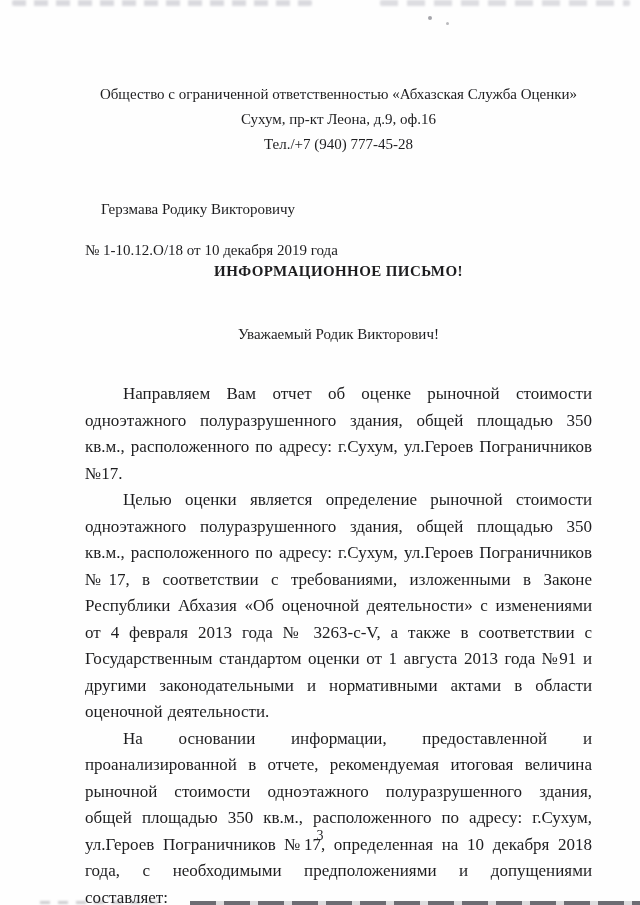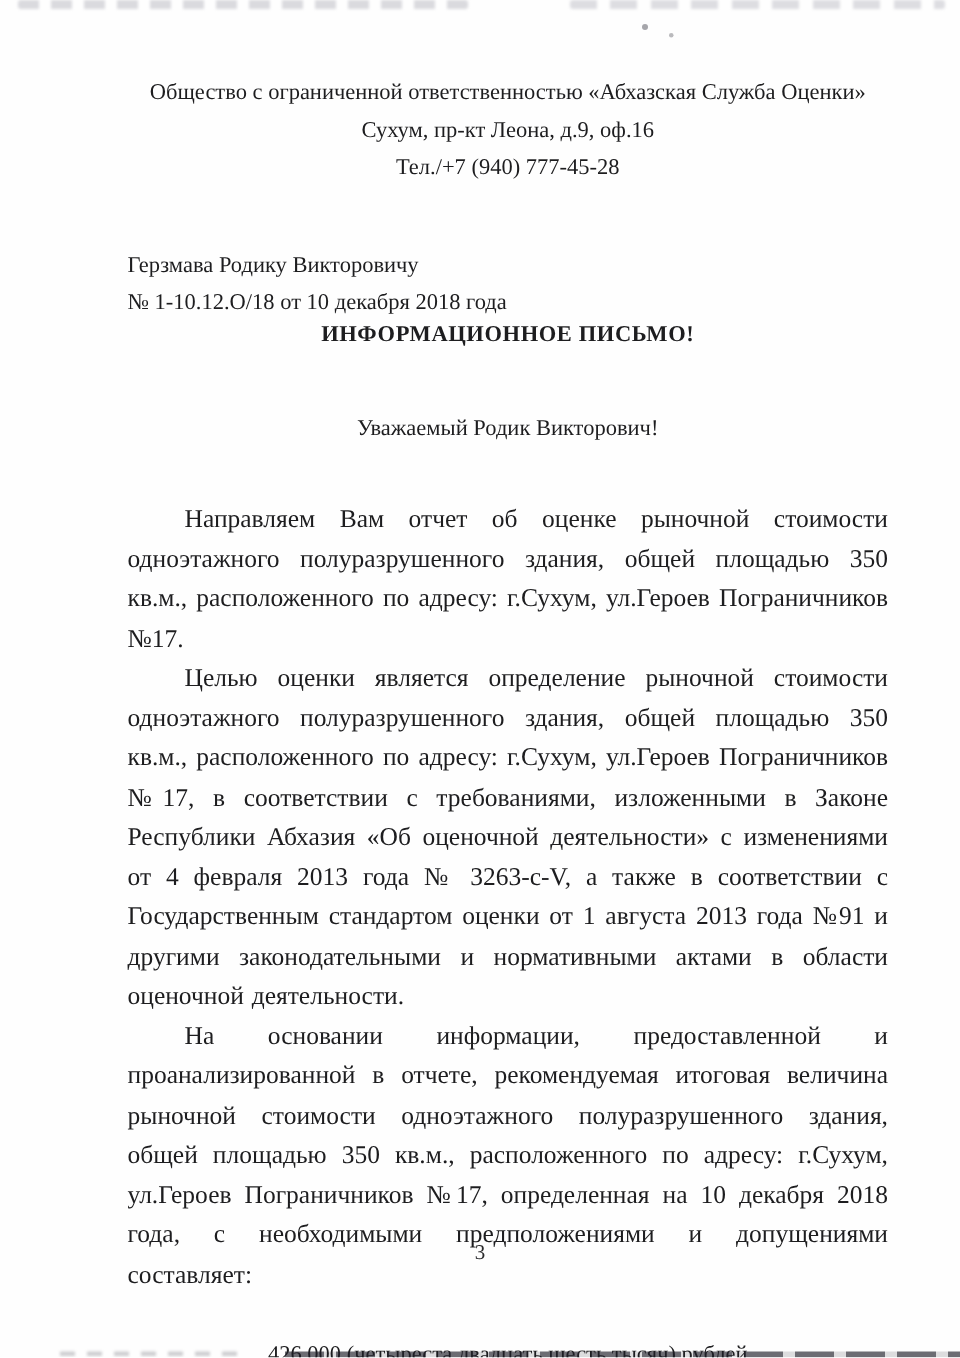--- a/index.html
+++ b/index.html
@@ -19,20 +19,21 @@
   }
   .content {
     position: relative;
     box-sizing: border-box;
     padding: 50px 48px 0 85px;
   }
   .doc-header {
     text-align: center;
     font-size: 15px;
     line-height: 25px;
+    margin-top: 32px;
   }
   .doc-header .line { margin: 0; }
   .recipient-block {
     margin-top: 40px;
     font-size: 15px;
     line-height: 25px;
     text-align: left;
   }
   .doc-title {
     text-align: center;
@@ -126,22 +127,22 @@
 
   <div class="content">
 
     <div class="doc-header">
       <p class="line">Общество с ограниченной ответственностью «Абхазская Служба Оценки»</p>
       <p class="line">Сухум, пр-кт Леона, д.9, оф.16</p>
       <p class="line">Тел./+7 (940) 777-45-28</p>
     </div>
 
     <div class="recipient-block">
-      <p class="line" style="margin:0">Герзмава Родику Викторовичу</p>
-      <p class="line" style="margin:0">№ 1-10.12.О/18 от 10 декабря 2018 года</p>
+      <p class="line" style="margin:16px">Герзмава Родику Викторовичу</p>
+      <p class="line" style="margin:0">№ 1-10.12.О/18 от 10 декабря 2019 года</p>
     </div>
 
     <div class="doc-title">ИНФОРМАЦИОННОЕ ПИСЬМО!</div>
 
     <div class="salutation">Уважаемый Родик Викторович!</div>
 
     <div class="body-text">
       <p>Направляем Вам отчет об оценке рыночной стоимости одноэтажного полуразрушенного здания, общей площадью 350 кв.м., расположенного по адресу: г.Сухум, ул.Героев Пограничников №17.</p>
       <p>Целью оценки является определение рыночной стоимости одноэтажного полуразрушенного здания, общей площадью 350 кв.м., расположенного по адресу: г.Сухум, ул.Героев Пограничников №17, в соответствии с требованиями, изложенными в Законе Республики Абхазия «Об оценочной деятельности» с изменениями от 4 февраля 2013 года № 3263-с-V, а также в соответствии с Государственным стандартом оценки от 1 августа 2013 года №91 и другими законодательными и нормативными актами в области оценочной деятельности.</p>
       <p>На основании информации, предоставленной и проанализированной в отчете, рекомендуемая итоговая величина рыночной стоимости одноэтажного полуразрушенного здания, общей площадью 350 кв.м., расположенного по адресу: г.Сухум, ул.Героев Пограничников №17, определенная на 10 декабря 2018 года, с необходимыми предположениями и допущениями составляет:</p>

